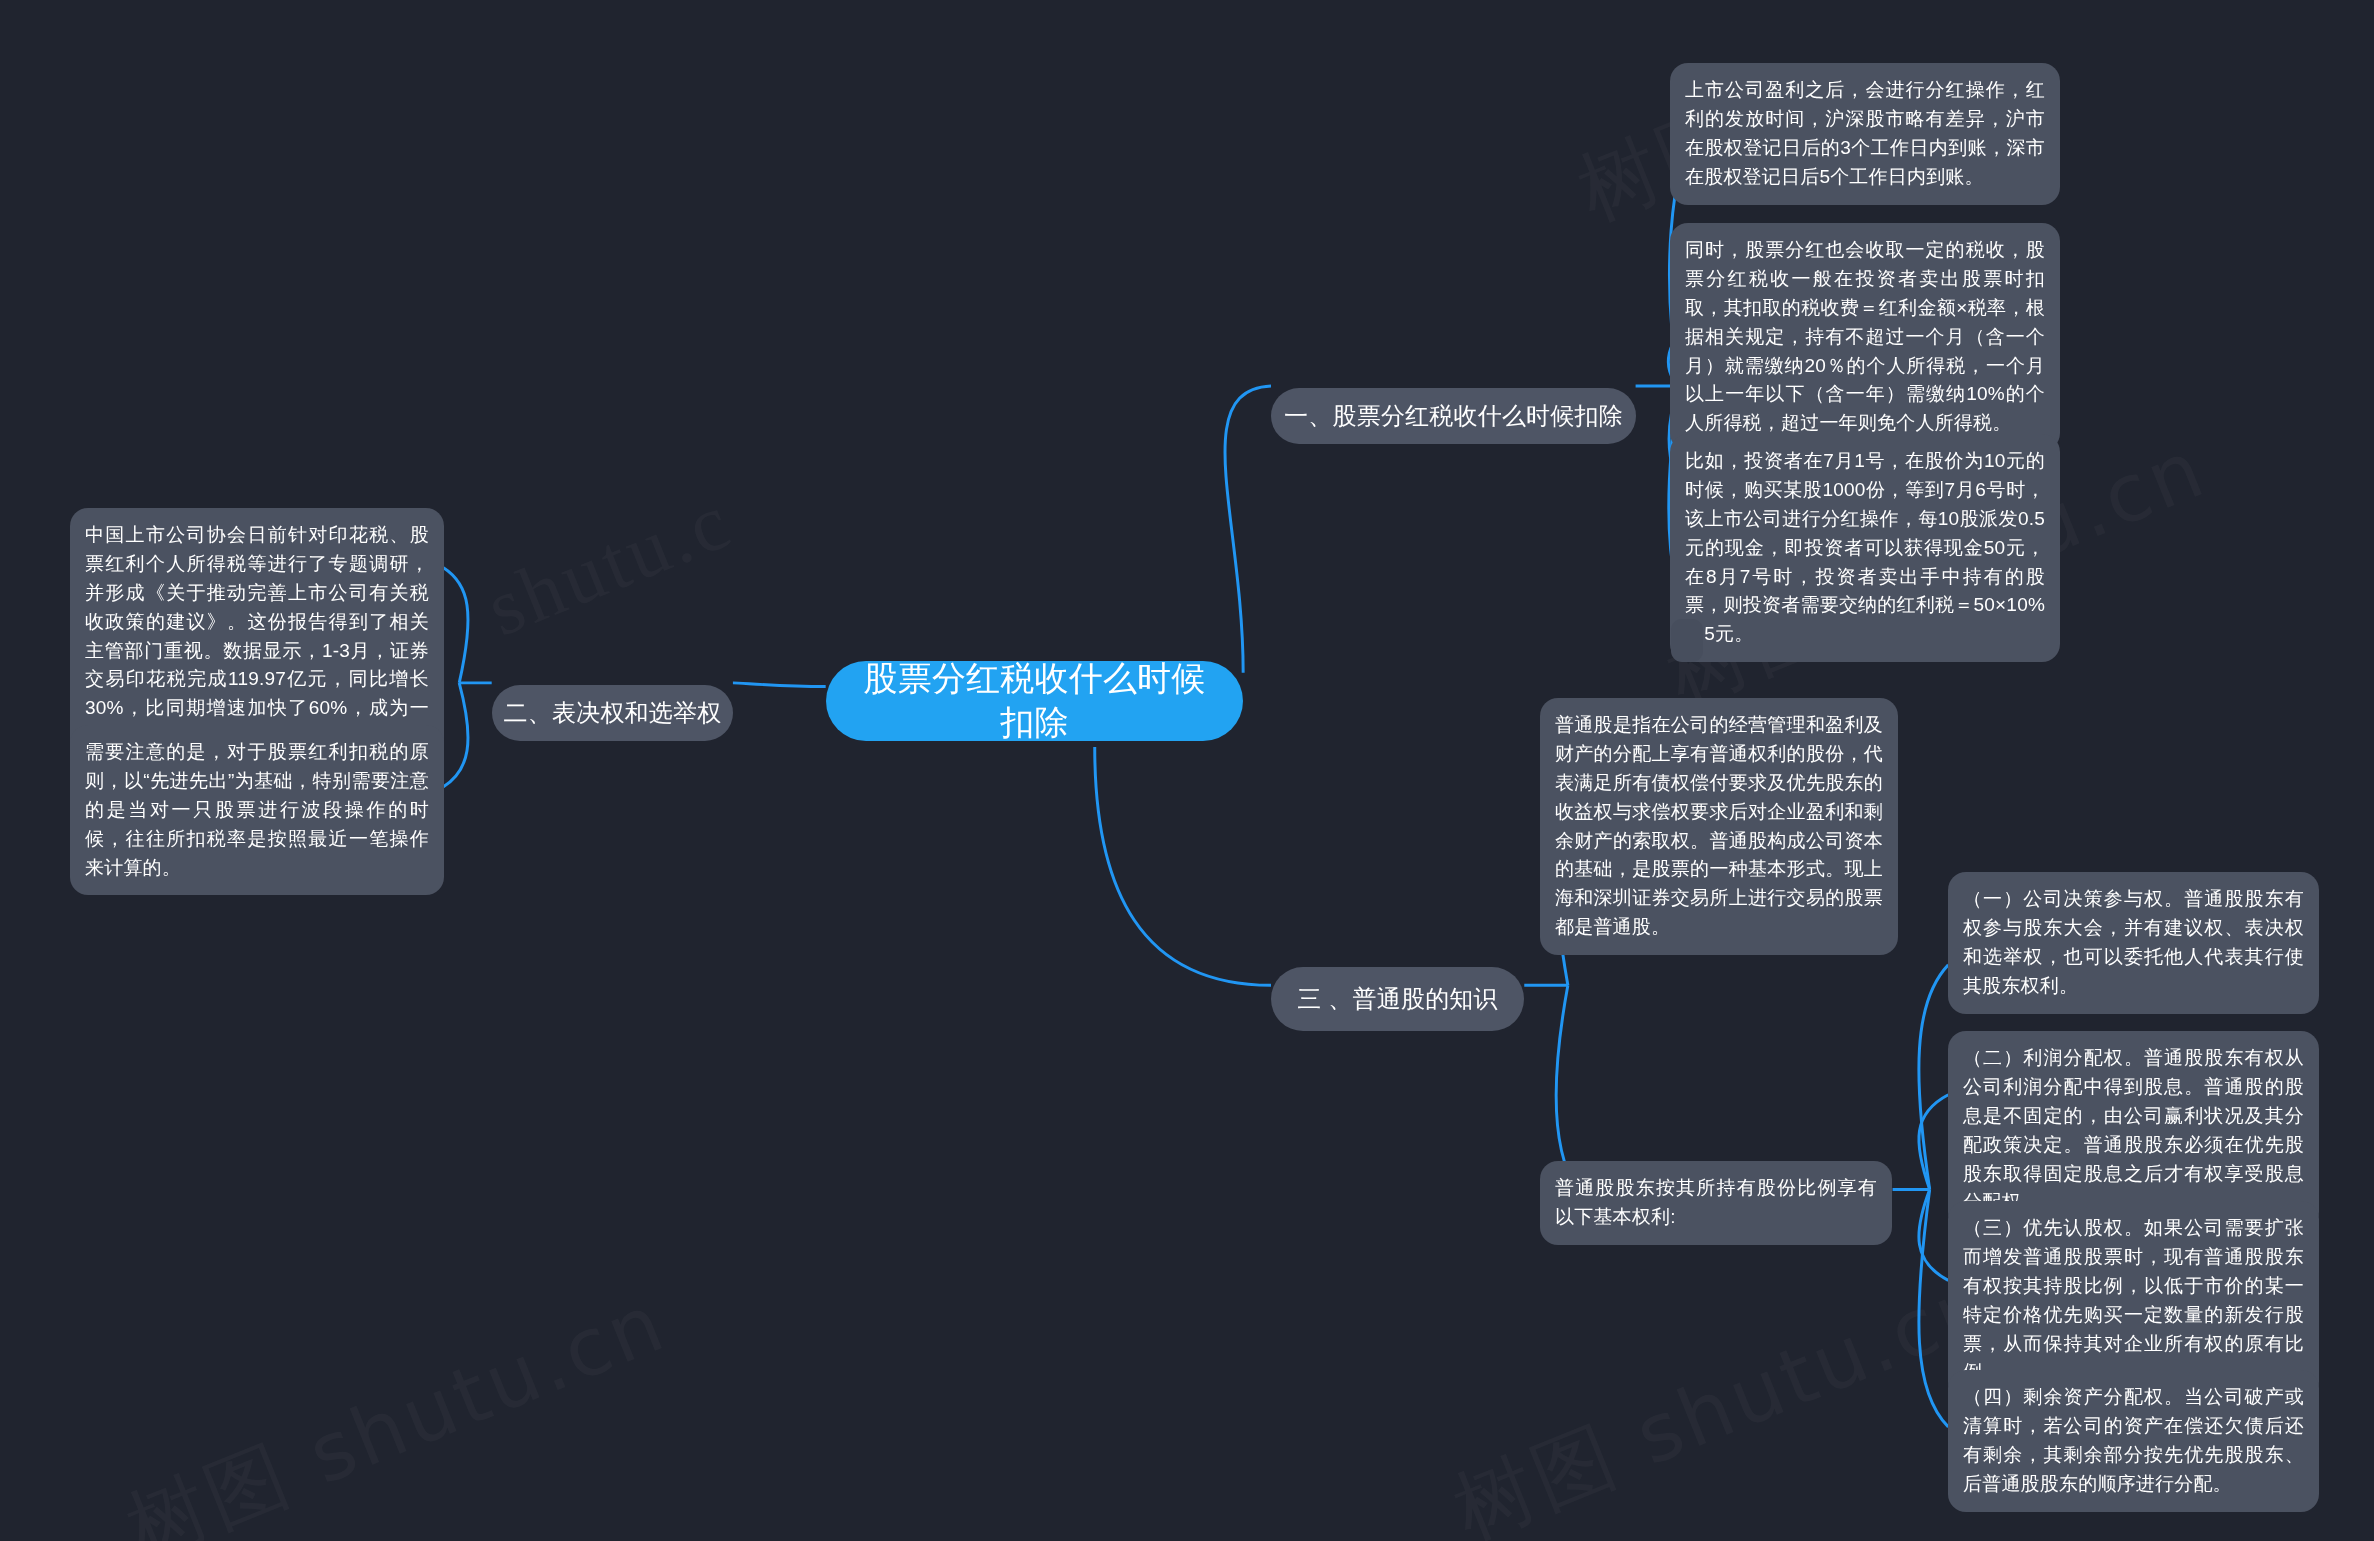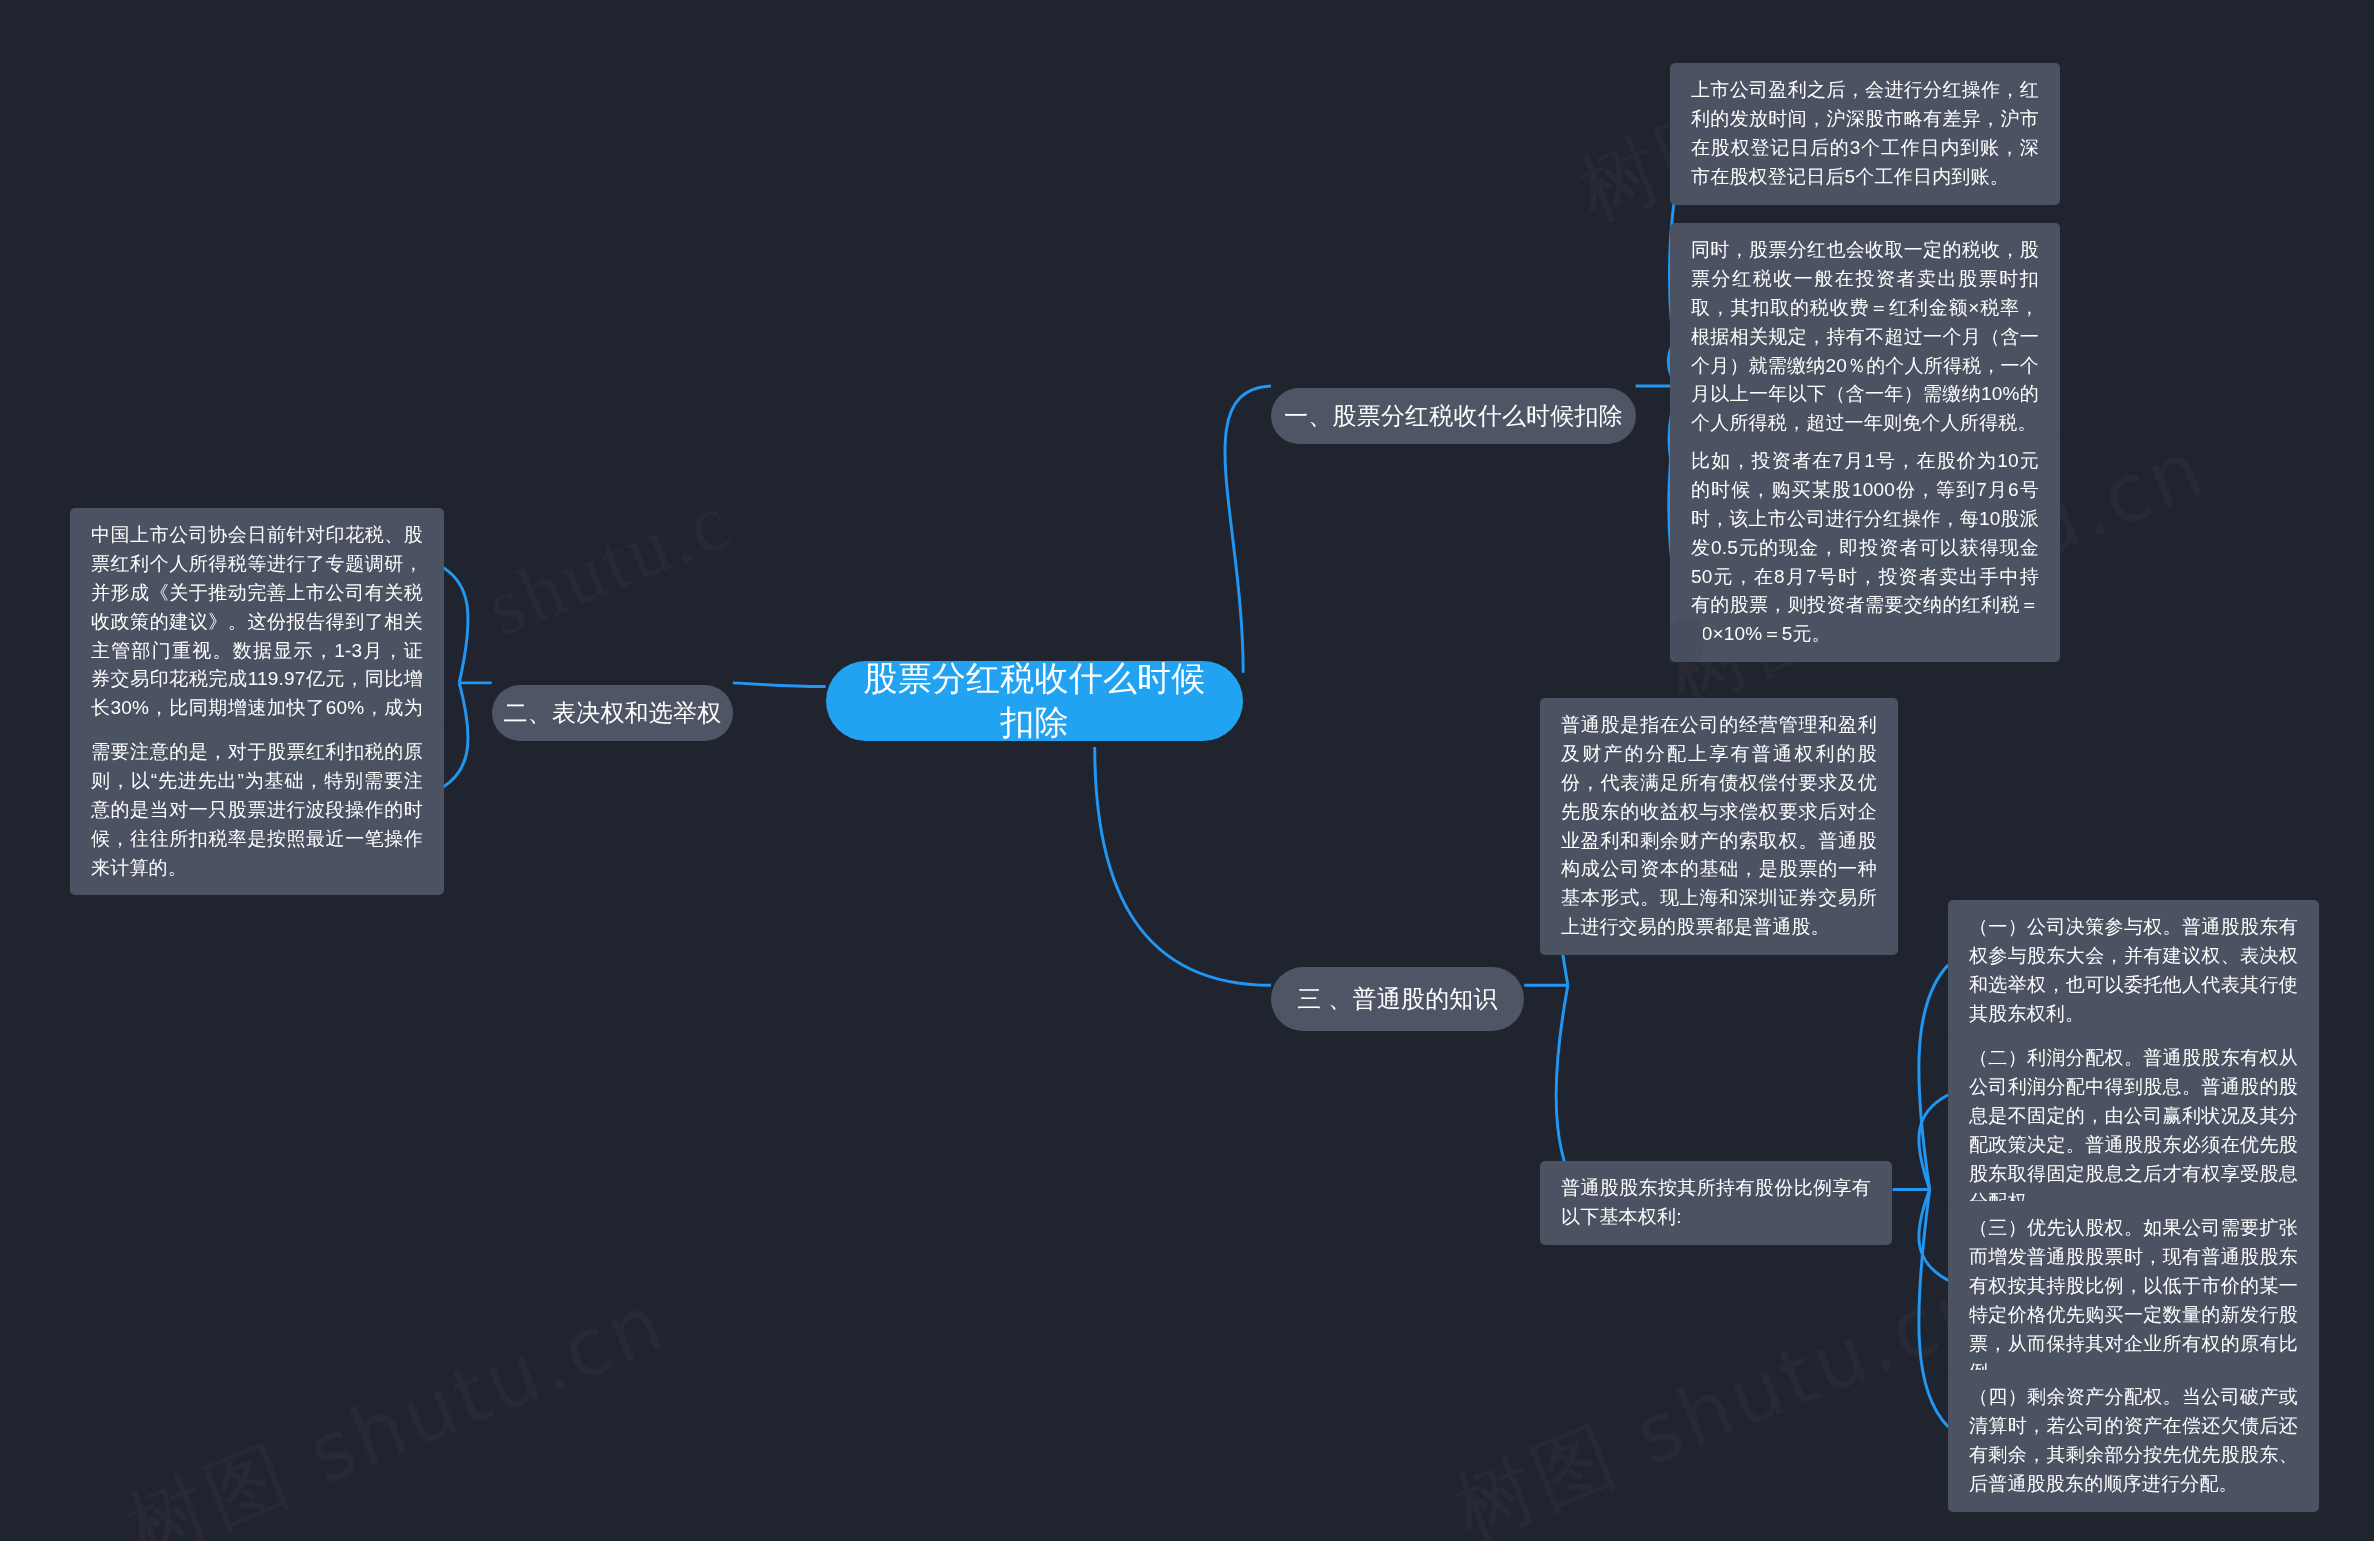--- a/index.html
+++ b/index.html
@@ -37,24 +37,24 @@
     width: 2375px;
     height: 1542px;
     pointer-events: none;
   }
   #links path { fill: none; stroke: #2196f3; stroke-width: 3.2; }
 
   
   .node {
     position: absolute;
     box-sizing: border-box;
-    border-radius: 5px;
+    border-radius: 18px;
     background: #4b5261;
     color: #ffffff;
-    padding: 13px 21px;
+    padding: 13px 15px;
     line-height: 1.52;
     font-size: 19px;
     text-align: justify;
     letter-spacing: 0.2px;
   }
 
   .node.root {
     background: #22a3f2;
     border-radius: 41px;
     font-size: 34px;
@@ -165,21 +165,21 @@
   </div>
 
   <div class="node leaf" style="left:1540px; top:698px; width:358px;">
     <span>普通股是指在公司的经营管理和盈利及财产的分配上享有普通权利的股份，代表满足所有债权偿付要求及优先股东的收益权与求偿权要求后对企业盈利和剩余财产的索取权。普通股构成公司资本的基础，是股票的一种基本形式。现上海和深圳证券交易所上进行交易的股票都是普通股。</span>
   </div>
 
   <div class="node leaf" style="left:1540px; top:1161px; width:352px;">
     <span>普通股股东按其所持有股份比例享有以下基本权利:</span>
   </div>
 
-  <div class="node leaf" style="left:1948px; top:900px; width:371px;">
+  <div class="node leaf" style="left:1948px; top:872px; width:371px;">
     <span>（一）公司决策参与权。普通股股东有权参与股东大会，并有建议权、表决权和选举权，也可以委托他人代表其行使其股东权利。</span>
   </div>
 
   <div class="node leaf" style="left:1948px; top:1031px; width:371px;">
     <span>（二）利润分配权。普通股股东有权从公司利润分配中得到股息。普通股的股息是不固定的，由公司赢利状况及其分配政策决定。普通股股东必须在优先股股东取得固定股息之后才有权享受股息分配权。</span>
   </div>
 
   <div class="node leaf" style="left:1948px; top:1201px; width:371px;">
     <span>（三）优先认股权。如果公司需要扩张而增发普通股股票时，现有普通股股东有权按其持股比例，以低于市价的某一特定价格优先购买一定数量的新发行股票，从而保持其对企业所有权的原有比例。</span>
   </div>

